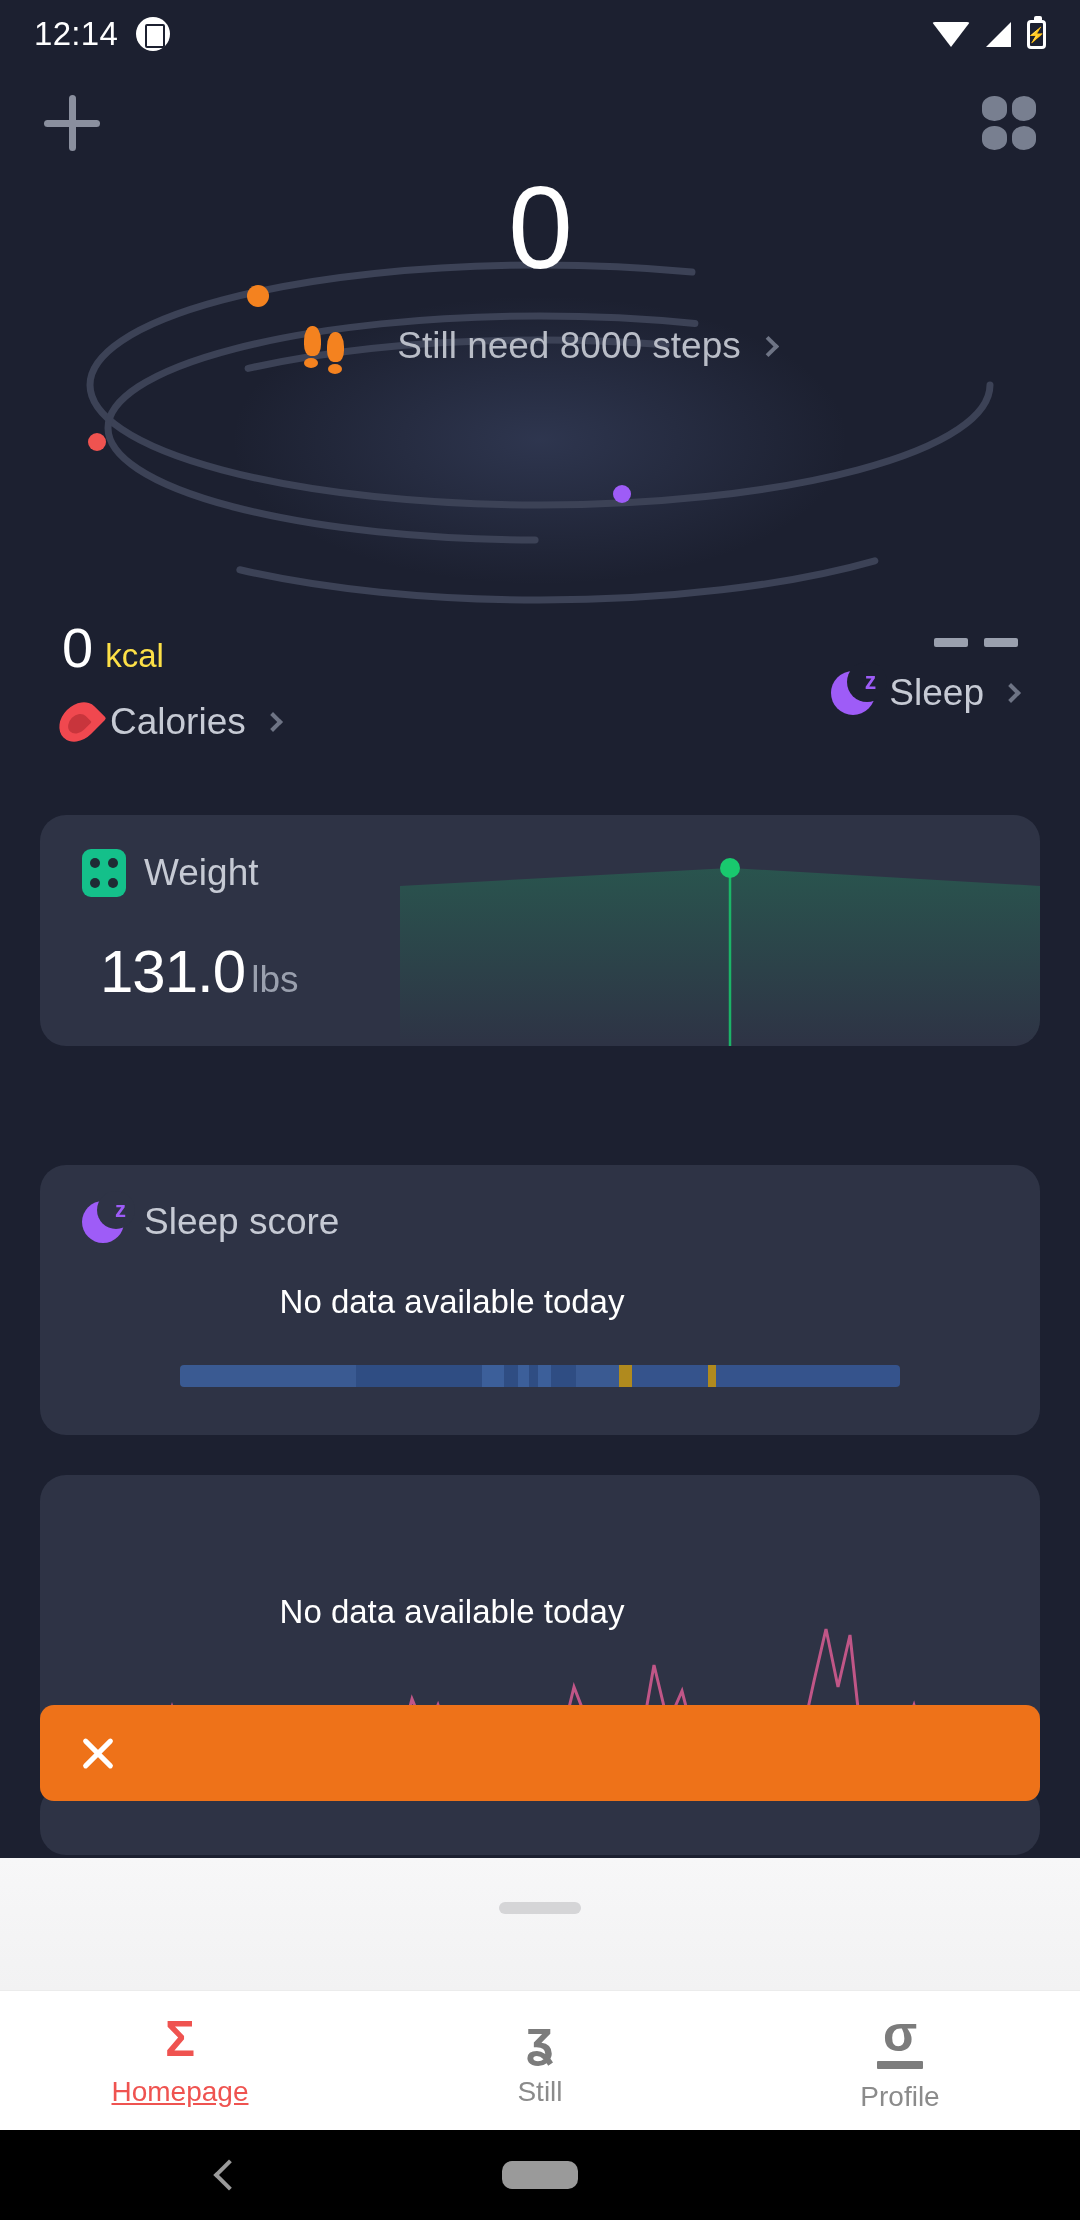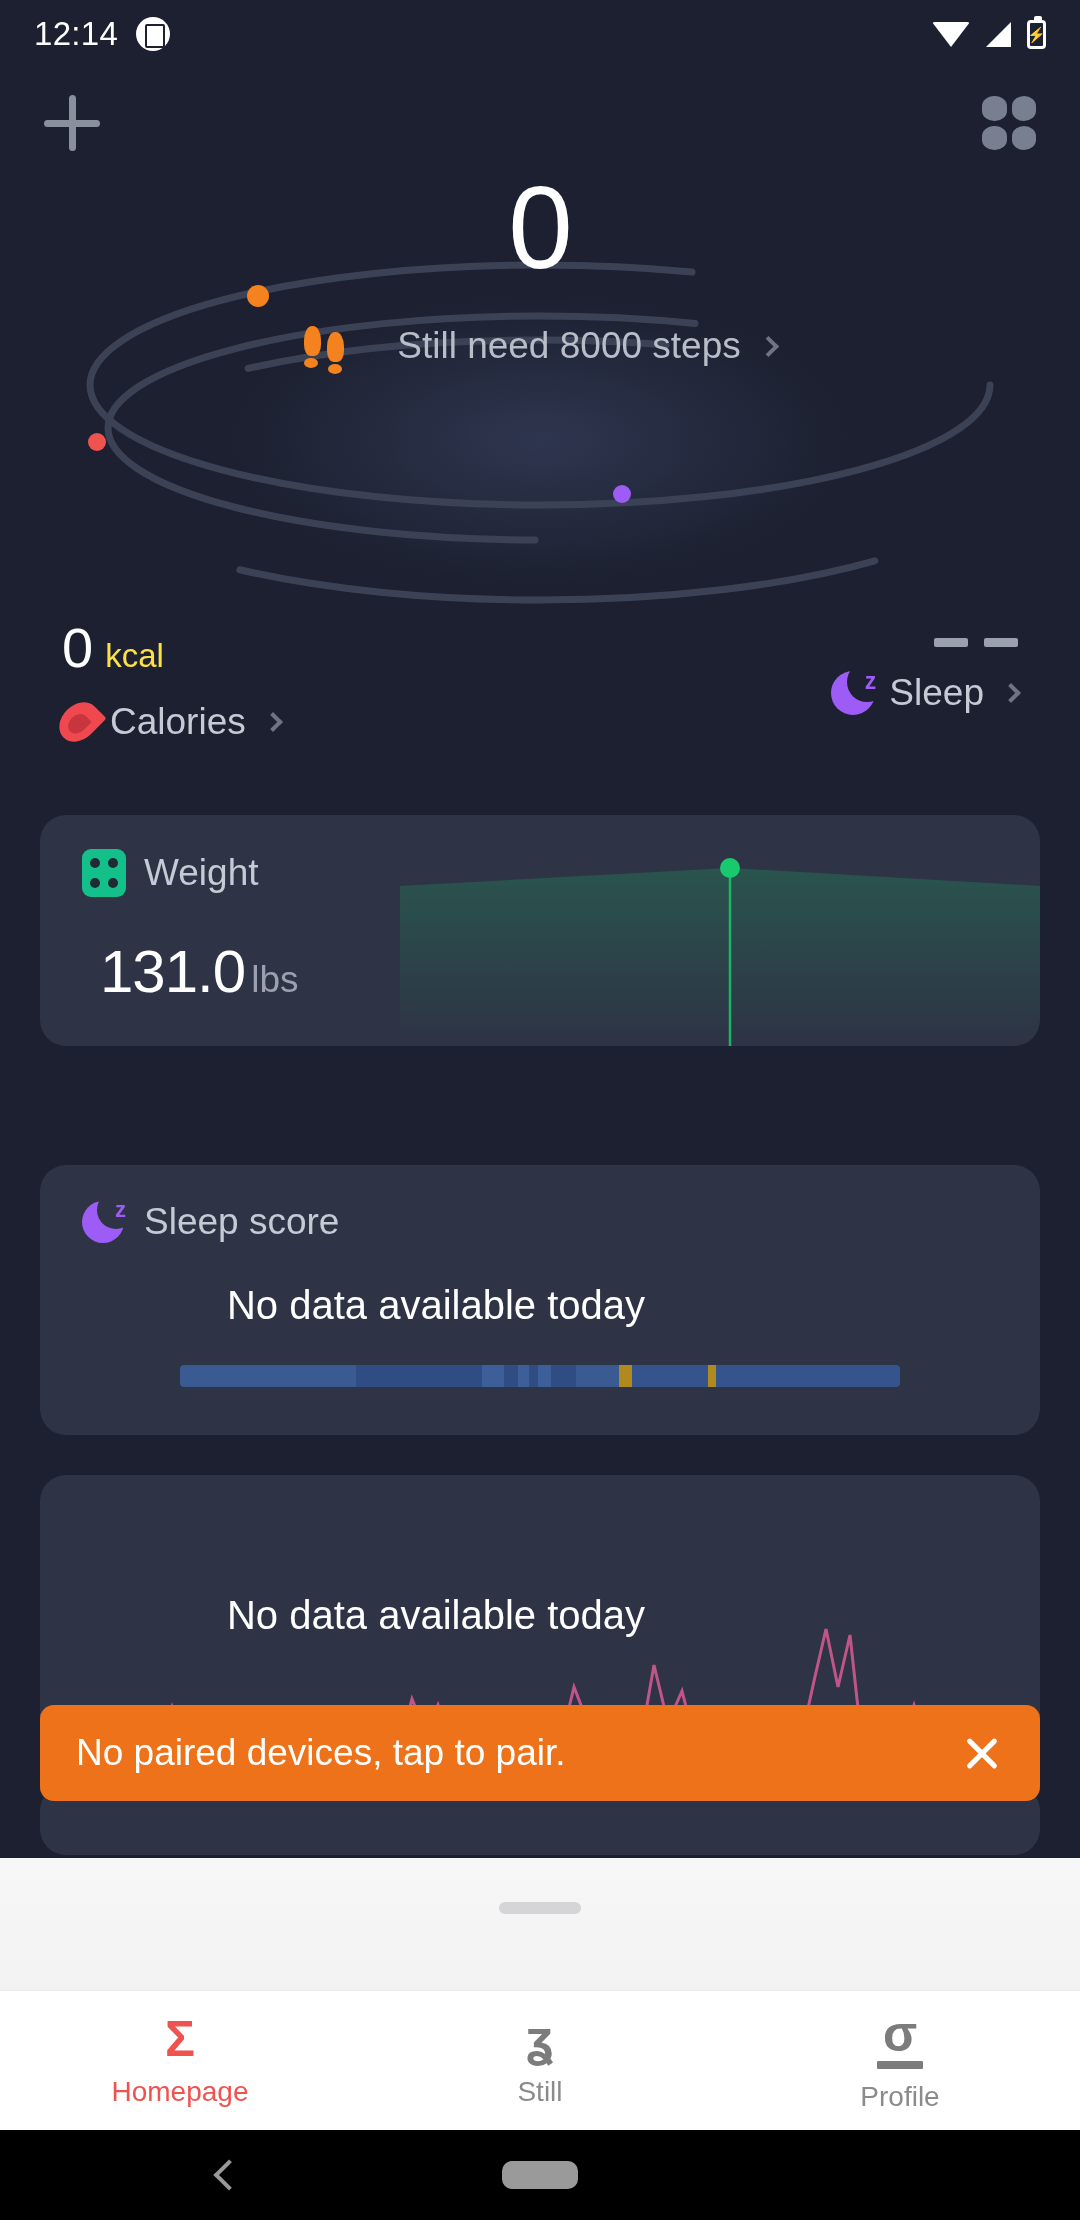--- a/index.html
+++ b/index.html
@@ -196,22 +196,22 @@
     position:absolute; left:60px; bottom:44px;
     display:flex; align-items:baseline; gap:6px;
   }
   .w-big  { color:#fff; font-size:60px; font-weight:300; line-height:1; letter-spacing:-1px; }
   .w-unit { color:#9aa0ae; font-size:37px; }
   .w-chart { position:absolute; right:0; bottom:0; width:640px; height:200px; }
 
   
   #sleep-card { top:1165px; height:270px; }
   .nodata {
-    position:absolute; left:0; top:118px; width:792px; text-align:center;
-    color:#fff; font-size:40px;
+    position:absolute; left:16px; top:118px; width:792px; text-align:center;
+    color:#fff; font-size:33px;
   }
   .sleep-bar {
     position:absolute; left:140px; top:200px; width:720px; height:22px;
     border-radius:4px; overflow:hidden; display:flex;
   }
   .sleep-bar i { display:block; height:100%; }
 
   
   #heart-card { top:1475px; height:270px; }
   .hr-chart { position:absolute; left:0; bottom:0; width:1000px; height:150px; }
@@ -247,21 +247,21 @@
   .bottomnav {
     position:absolute; left:0; top:1990px; width:1080px; height:140px;
     background:#fff; display:flex; align-items:center;
     border-top:1px solid #ececec;
   }
   .nav-item {
     flex:1; display:flex; flex-direction:column; align-items:center; gap:12px;
     cursor:pointer;
   }
   .nav-label { font-size:28px; color:#8b8b8b; }
-  .nav-item.active .nav-label { color:#ef5350; }
+  .nav-item.active .nav-label { color:#ef5350;text-decoration:underline; }
   .nav-glyph { font-size:50px; line-height:1; color:#7c7c7c; font-weight:700; }
   .nav-item.active .nav-glyph { color:#ef5350; }
   .nav-profile { position:relative; display:flex; flex-direction:column; align-items:center; }
   .nav-profile .bar {
     width:46px; height:8px; background:#7c7c7c; margin-top:2px; border-radius:1px;
   }
 
   
   .androidnav {
     position:absolute; left:0; top:2130px; width:1080px; height:90px;
@@ -420,21 +420,20 @@
                 520,150 534,92 548,128 560,150 600,150 614,70 628,128 642,96 656,150 700,150
                 714,118 726,150 760,150 774,86 786,34 798,92 810,40 822,150 860,150 874,110
                 886,150 920,150 934,128 946,150 1000,150"></polyline>
     </svg>
     <div class="nodata">No data available today</div>
   </div>
 
   <div class="card" id="extra-card"></div>
 
   <div class="toast">
-    <span class="toast-text">No paired devices, tap to pair.</span>
     <span class="toast-x"></span>
   </div>
 
   <div class="sheet">
     <div class="sheet-handle"></div>
   </div>
 
   <div class="bottomnav">
     <div class="nav-item active">
       <span class="nav-glyph">Σ</span>

